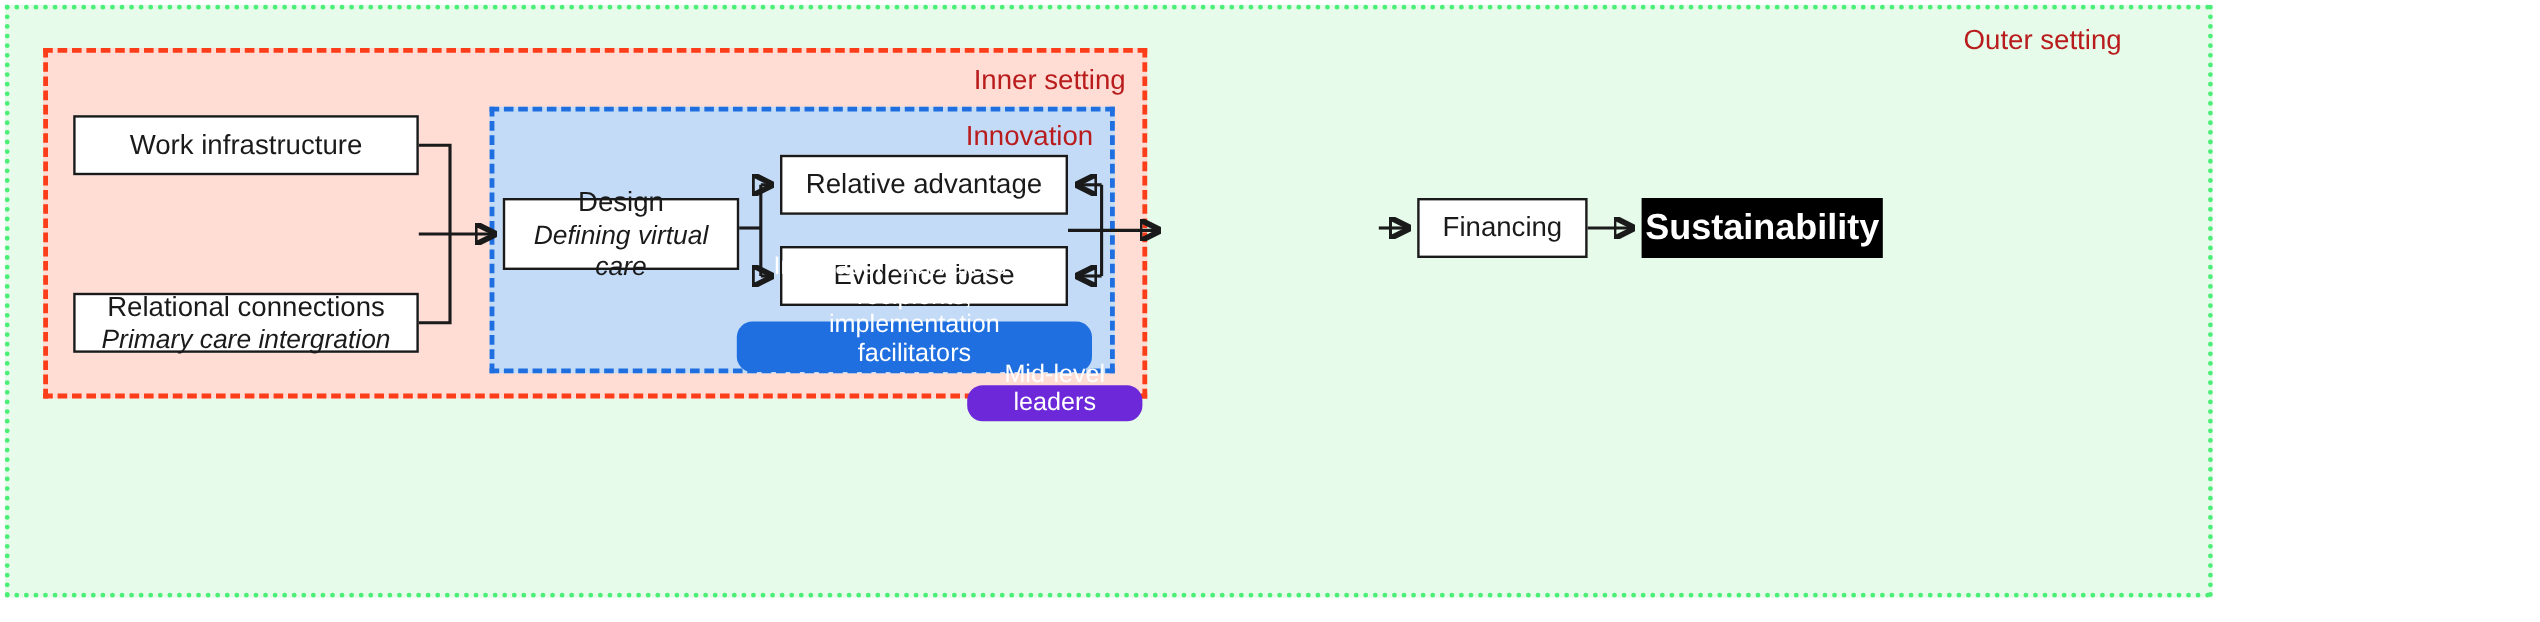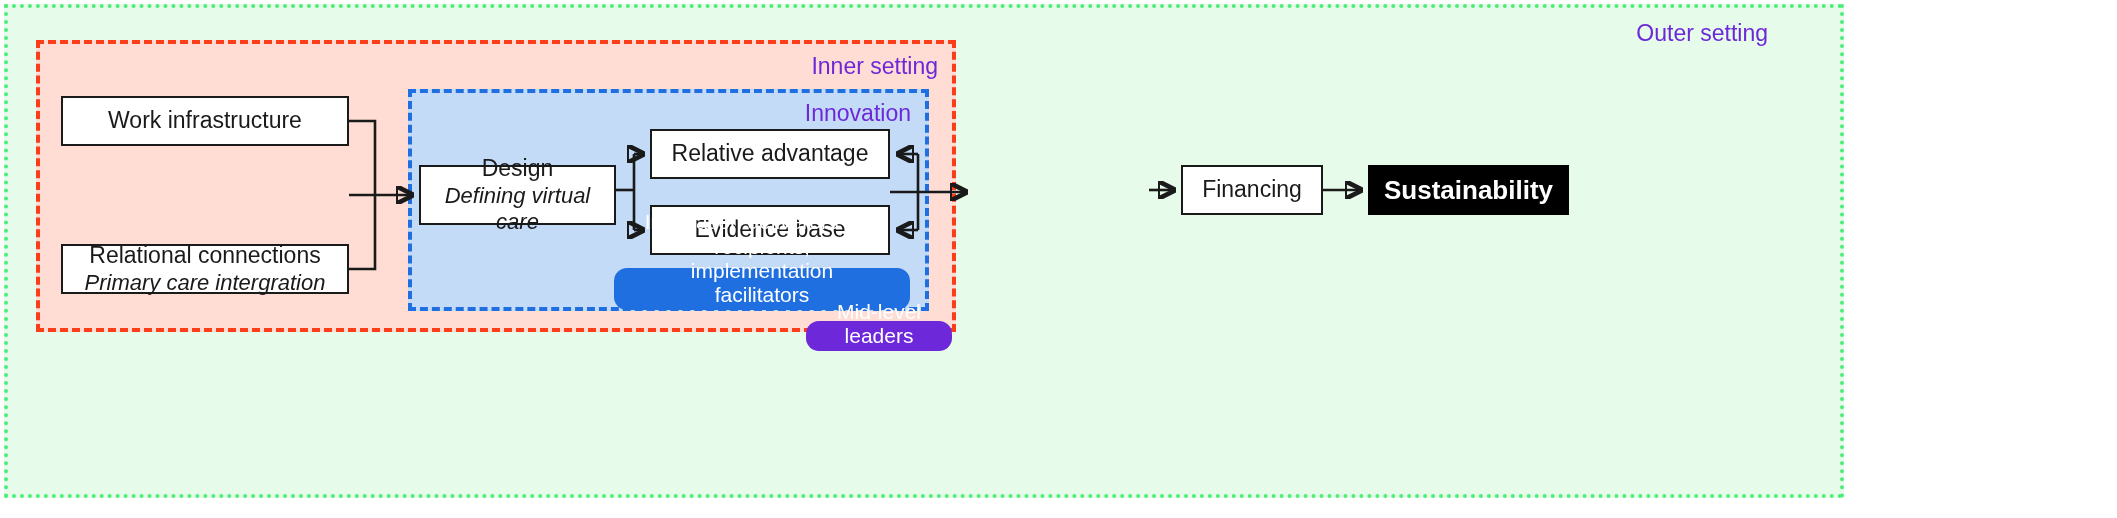--- a/index.html
+++ b/index.html
@@ -47,21 +47,21 @@
     height: 222px;
     background: #c3dbf7;
     border: 4px dashed #1f6fe0;
     box-sizing: border-box;
   }
 
   
   .container-label {
     position: absolute;
     font-size: 23px;
-    color: #6d28d9;
+    color: #b91c1c;
     white-space: nowrap;
   }
   .lbl-outer { right: 72px;  top: 12px; }
   .lbl-inner { right: 14px;  top: 9px;  }
   .lbl-innov { right: 14px;  top: 7px;  }
 
   
   .node {
     position: absolute;
     background: #ffffff;
@@ -81,21 +81,21 @@
     font-style: italic;
     font-size: 22px;
     display: block;
   }
   .node .main { display: block; }
 
   .node-sustainability {
     background: #000000;
     color: #ffffff;
     font-weight: bold;
-    font-size: 26px;
+    font-size: 30px;
     border: none;
   }
 
   
   .pill {
     position: absolute;
     display: flex;
     align-items: flex-end;
     justify-content: center;
     text-align: center;

